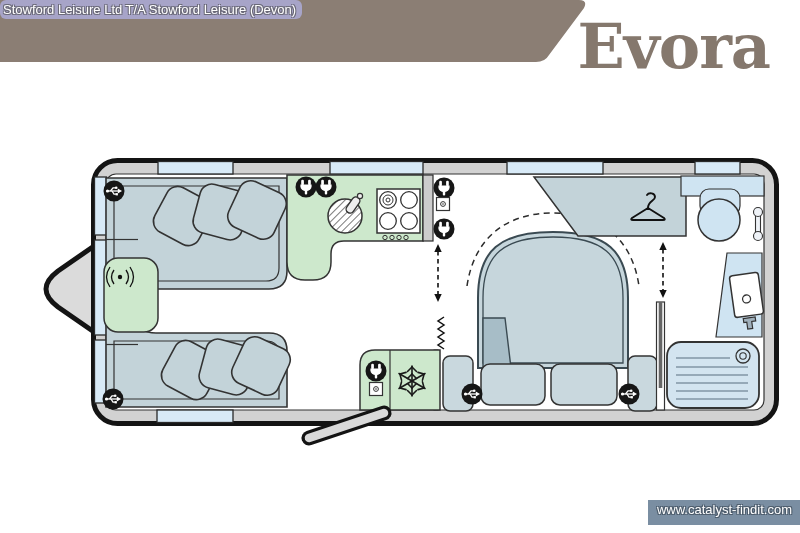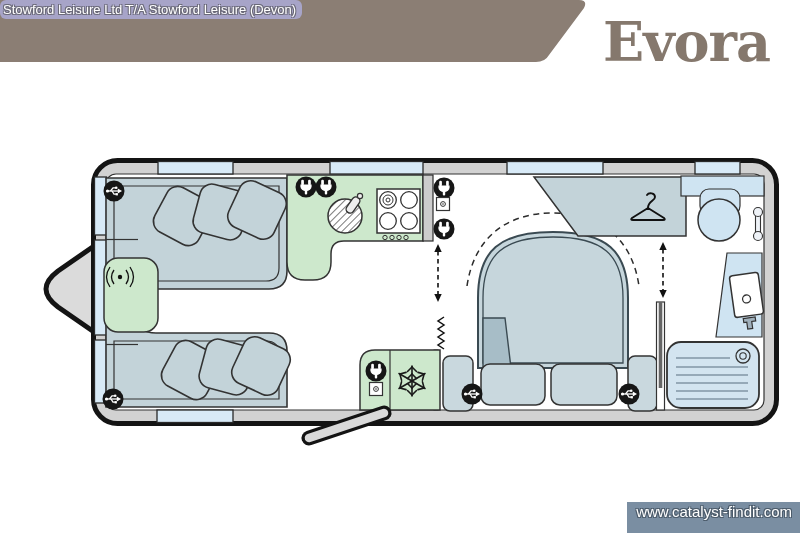--- a/index.html
+++ b/index.html
@@ -12,28 +12,28 @@
   .dealer-badge{
     position:absolute;top:0;left:0;
     background:var(--c-dealer-bg,#A7A4C8);
     color:#fff;font-size:13px;line-height:19px;padding:0 6px 0 3px;
     text-shadow:-1px -1px 0 #6b6a78,1px -1px 0 #6b6a78,-1px 1px 0 #6b6a78,1px 1px 0 #6b6a78;
     white-space:nowrap;
     border-radius:6px;
   }
   .model-name{
     position:absolute;top:10px;right:30px;
-    font-family:"DejaVu Serif", serif;font-weight:bold;font-size:54px;
+    font-family:"DejaVu Serif", serif;font-weight:bold;font-size:62px;
     color:var(--c-model,#85786D);letter-spacing:-1px;
   }
   .floorplan{position:absolute;top:0;left:0;width:800px;height:533px;}
   .watermark{
-    position:absolute;right:0;bottom:0;
+    position:absolute;right:0;bottom:8px;
     background:var(--c-watermark-bg,#7A8EA2);
-    color:#fff;font-size:15px;line-height:20px;padding:0 8px 11px 9px;
+    color:#fff;font-size:13px;line-height:20px;padding:0 8px 5px 9px;
     text-shadow:-1px -1px 0 #4d5c6b,1px -1px 0 #4d5c6b,-1px 1px 0 #4d5c6b,1px 1px 0 #4d5c6b;
     white-space:nowrap;
   }
 </style>
 </head>
 <body style="--c-banner: #8B7E74; --c-model: #85786D; --c-dealer-bg: #A7A4C8; --c-watermark-bg: #7A8EA2;">
 
 <div class="banner">
   <svg width="600" height="63" viewBox="0 0 600 63">
     <path d="M0,0 H579 Q588,0 584,8 L549,55 Q545,62 536,62 H0 Z"></path>

